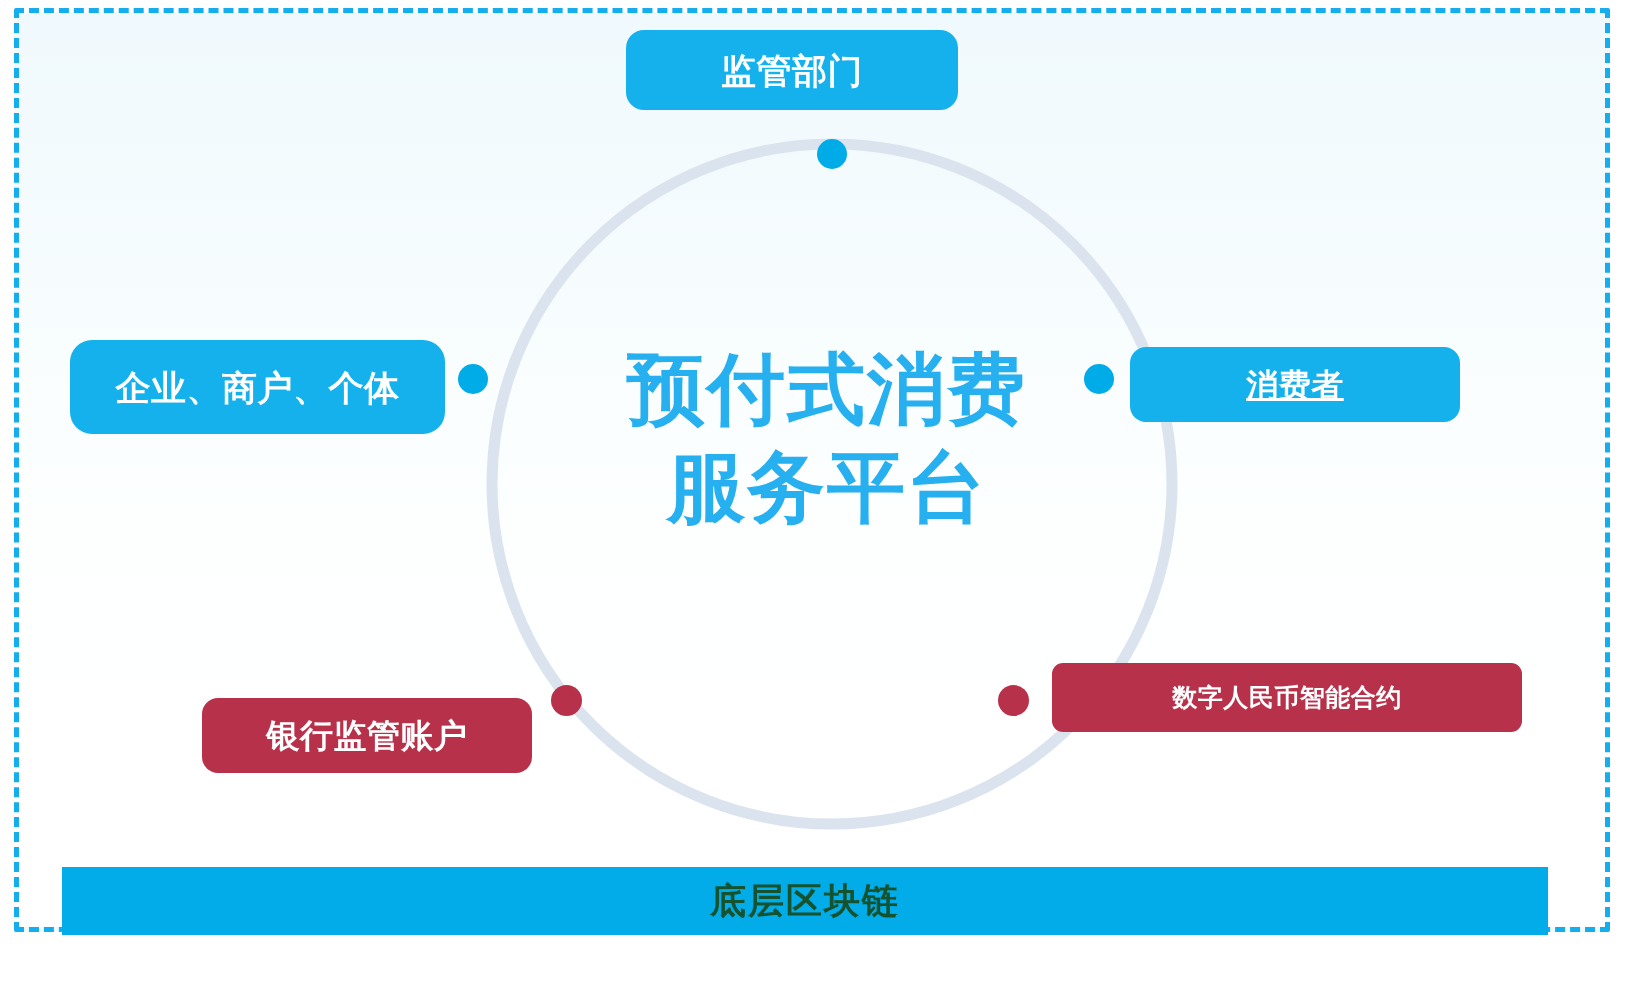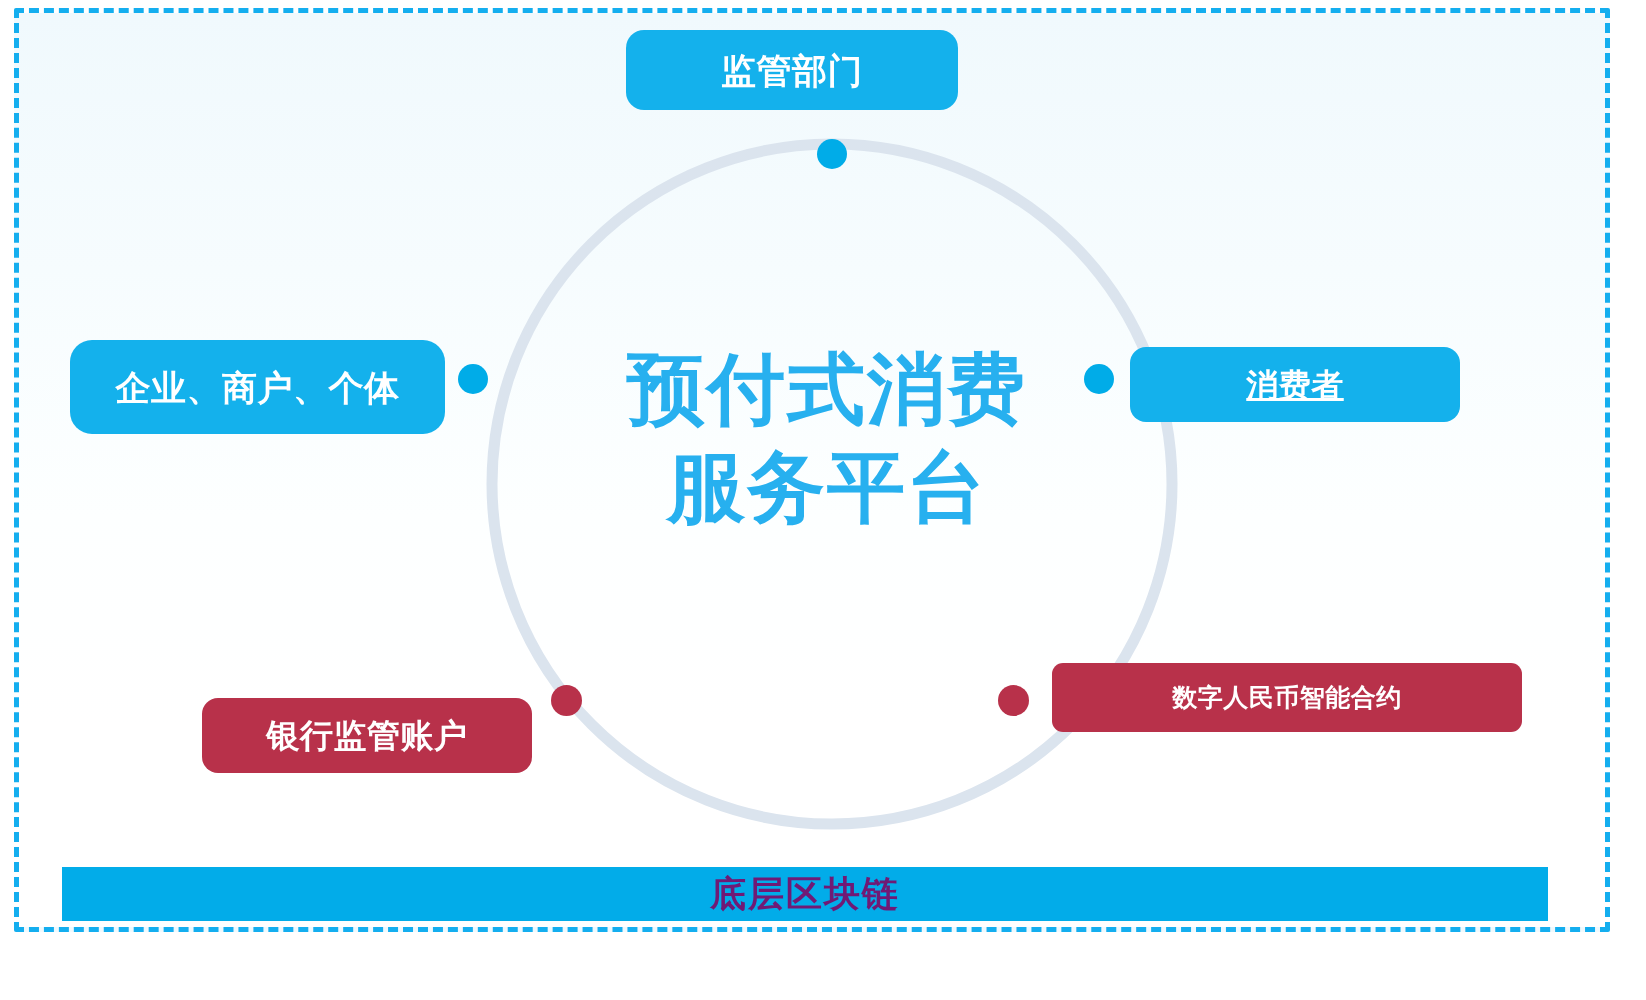--- a/index.html
+++ b/index.html
@@ -125,26 +125,26 @@
     user-select: none;
   }
   #center-title .line { display: block; }
 
   
   #bottom-bar {
     position: absolute;
     left: 62px;
     top: 867px;
     width: 1486px;
-    height: 54px;
+    height: 68px;
     background: #02ace9;
     display: flex;
     align-items: center;
     justify-content: center;
-    color: #701a75;
+    color: #14532d;
     font-size: 36px;
     font-weight: 700;
     letter-spacing: 2px;
     user-select: none;
   }
 </style>
 </head>
 <body>
 
 <div id="stage">

